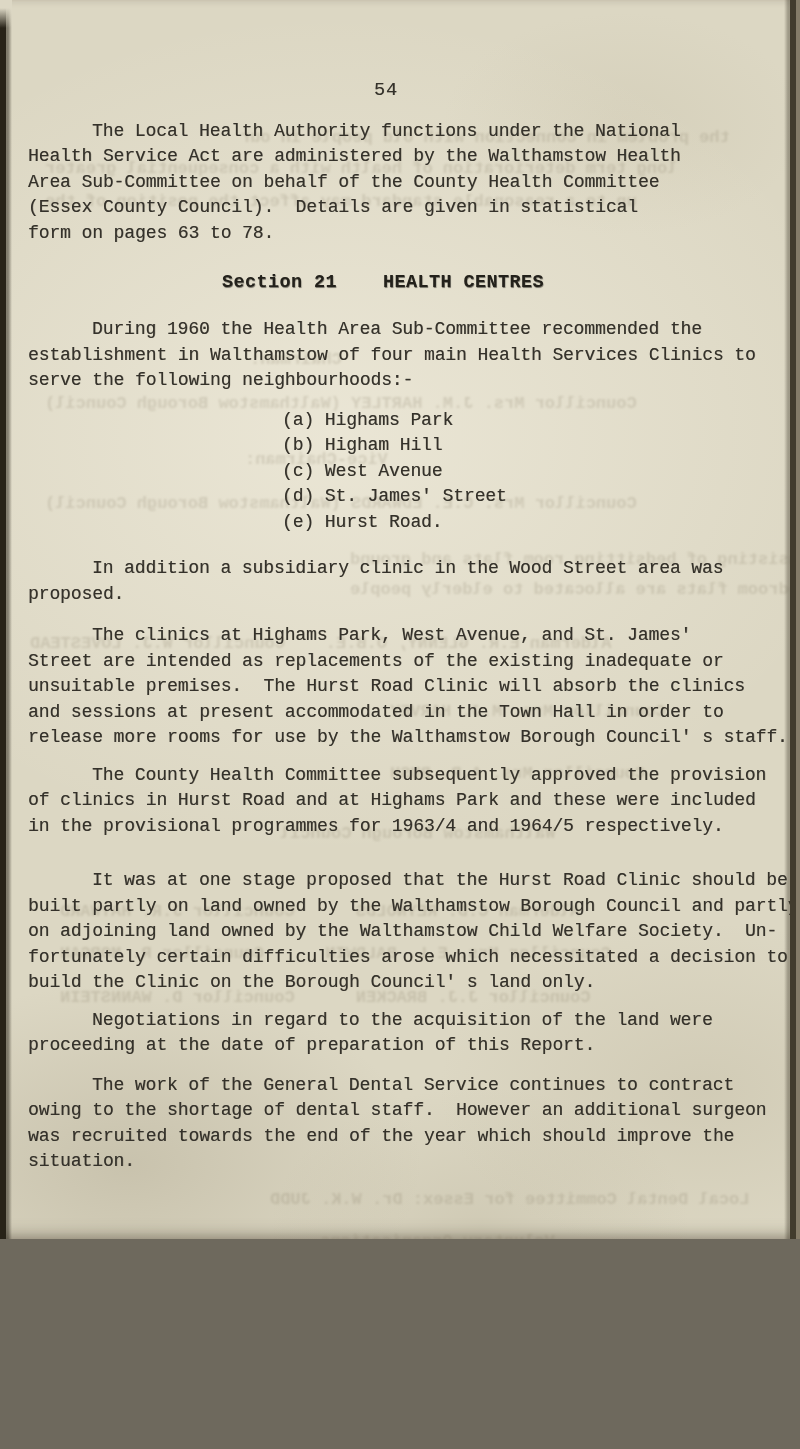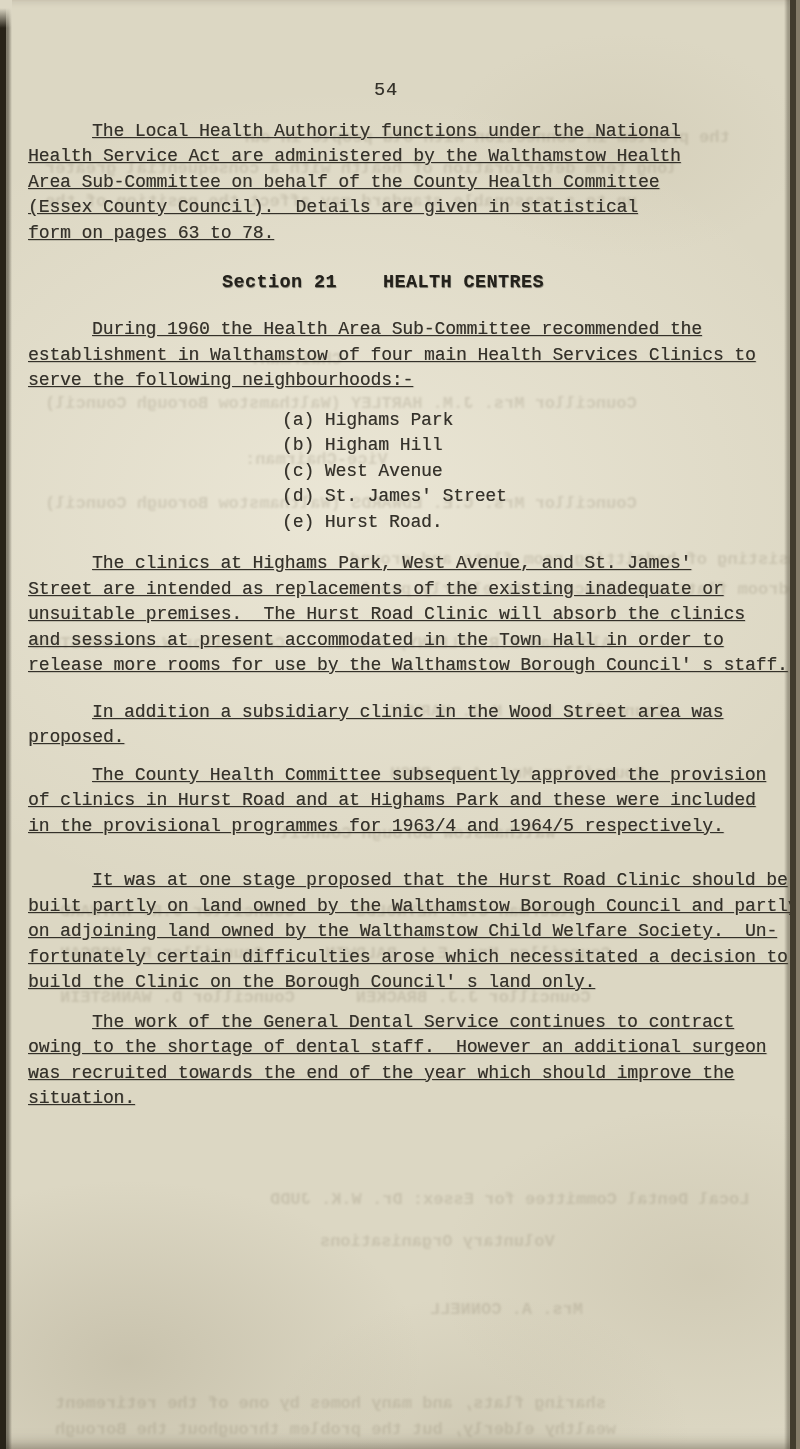--- a/index.html
+++ b/index.html
@@ -1,19 +1,19 @@
 <!DOCTYPE html>
 <html><head>
 <meta charset="utf-8">
 <style>
   html, body { margin: 0; padding: 0; background: #6e695d; }
   .page {
     position: relative;
     width: 800px;
-    height: 1449px;
+    height: 1239px;
     overflow: hidden;
     font-family: "Liberation Mono", "DejaVu Sans Mono", monospace;
     color: #34312a;
     background-color: #dcd7c3;
     background-image:
       radial-gradient(900px 700px at 42% 35%, rgba(246,242,228,0.55), rgba(246,242,228,0) 60%),
       radial-gradient(260px 160px at 78% 10%, rgba(186,178,152,0.18), rgba(186,178,152,0) 70%),
       radial-gradient(420px 260px at 16% 94%, rgba(150,141,116,0.28), rgba(150,141,116,0) 70%),
       radial-gradient(380px 240px at 88% 88%, rgba(170,161,134,0.22), rgba(170,161,134,0) 70%),
       radial-gradient(300px 200px at 60% 99%, rgba(160,152,126,0.20), rgba(160,152,126,0) 70%);
@@ -35,21 +35,20 @@
   }
   .center-heading {
     margin: 0; font-size: 18.5px; line-height: 26px; font-weight: bold;
     letter-spacing: 0.4px; color: #23211b; text-align: center; white-space: pre;
     text-shadow: 0.5px 0.5px 0.7px rgba(35,33,27,0.55);
   }
   .para {
     margin: 0; font-size: 18px; line-height: 25.5px; letter-spacing: -0.1px;
     white-space: pre-wrap; text-indent: 64px;
     text-shadow: 0.4px 0.4px 0.6px rgba(52,48,40,0.5);
-    text-decoration: underline;
   }
   .list {
     margin: 0 0 0 254px; font-size: 18px; line-height: 25.5px;
     letter-spacing: -0.1px; white-space: pre;
     text-shadow: 0.4px 0.4px 0.6px rgba(52,48,40,0.5);
   }
   .ghost-layer { position: absolute; inset: 0; z-index: 1; }
   .ghost {
     position: absolute; font-size: 17px; line-height: 24px; font-weight: bold;
     color: #796f58; opacity: 0.20; filter: blur(1.2px);
@@ -112,40 +111,42 @@
     <p class="para" style="margin-top:21px">During 1960 the Health Area Sub-Committee recommended the
 establishment in Walthamstow of four main Health Services Clinics to
 serve the following neighbourhoods:-</p>
 
     <div class="list" style="margin-top:14px">(a) Highams Park
 (b) Higham Hill
 (c) West Avenue
 (d) St. James' Street
 (e) Hurst Road.</div>
 
+    <p class="para" style="margin-top:21px">In addition a subsidiary clinic in the Wood Street area was
+proposed.</p>
+
     <p class="para" style="margin-top:16px">The clinics at Highams Park, West Avenue, and St. James'
 Street are intended as replacements of the existing inadequate or
 unsuitable premises.  The Hurst Road Clinic will absorb the clinics
 and sessions at present accommodated in the Town Hall in order to
 release more rooms for use by the Walthamstow Borough Council' s staff.</p>
-
-    <p class="para" style="margin-top:21px">In addition a subsidiary clinic in the Wood Street area was
-proposed.</p>
 
 
     <p class="para" style="margin-top:12px">The County Health Committee subsequently approved the provision
 of clinics in Hurst Road and at Highams Park and these were included
 in the provisional programmes for 1963/4 and 1964/5 respectively.</p>
 
     <p class="para" style="margin-top:29px">It was at one stage proposed that the Hurst Road Clinic should be
 built partly on land owned by the Walthamstow Borough Council and partly
 on adjoining land owned by the Walthamstow Child Welfare Society.  Un-
 fortunately certain difficulties arose which necessitated a decision to
 build the Clinic on the Borough Council' s land only.</p>
 
+    <p class="para" style="margin-top:12px">Negotiations in regard to the acquisition of the land were
+proceeding at the date of preparation of this Report.</p>
 
 
     <p class="para" style="margin-top:14px">The work of the General Dental Service continues to contract
 owing to the shortage of dental staff.  However an additional surgeon
 was recruited towards the end of the year which should improve the
 situation.</p>
   </div>
 
   <div class="edge-left"></div>
   <div class="edge-left-fade"></div>

